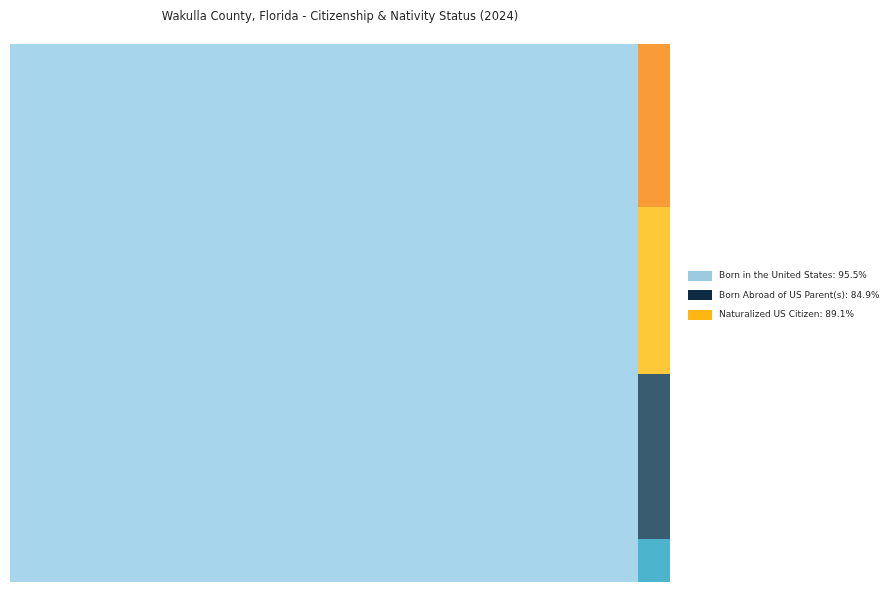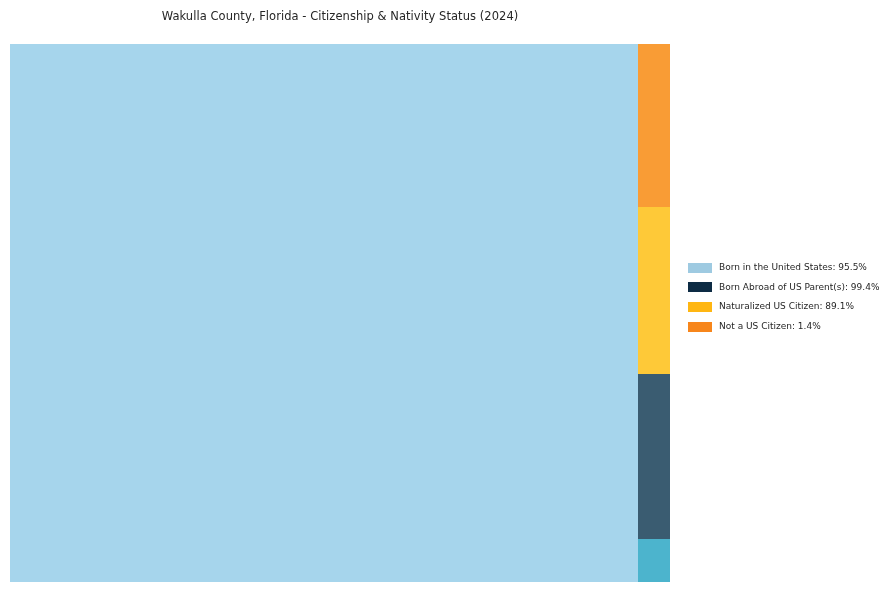--- a/index.html
+++ b/index.html
@@ -51,21 +51,21 @@
   #tile-born-us      { left: 0px;   top: 0px;   width: 628px; height: 538px; }
   #tile-not-citizen  { left: 628px; top: 0px;   width: 32px;  height: 163px; }
   #tile-naturalized  { left: 628px; top: 163px; width: 32px;  height: 167px; }
   #tile-abroad       { left: 628px; top: 330px; width: 32px;  height: 165px; }
   #tile-puerto-rico  { left: 628px; top: 495px; width: 32px;  height: 43px;  }
 
   
   #legend {
     position: absolute;
     left: 688px;
-    top: 258px;
+    top: 266px;
     width: 190px;
   }
   .legend-row {
     position: relative;
     height: 19.6px;
     display: flex;
     align-items: center;
   }
   .legend-swatch {
     width: 24px;
@@ -95,25 +95,21 @@
     <div class="tile" id="tile-puerto-rico" title="Born in Puerto Rico / Islands: 0.4%" style="background-color: rgb(76, 180, 205);"></div>
   </div>
 
   <div id="legend">
     <div class="legend-row">
       <span class="legend-swatch" style="background-color: rgb(158, 202, 225);"></span>
       <span class="legend-label">Born in the United States: 95.5%</span>
     </div>
     <div class="legend-row">
       <span class="legend-swatch" style="background-color: rgb(13, 43, 68);"></span>
-      <span class="legend-label">Born Abroad of US Parent(s): 99.4%</span>
+      <span class="legend-label">Born Abroad of US Parent(s): 84.9%</span>
     </div>
     <div class="legend-row">
       <span class="legend-swatch" style="background-color: rgb(255, 182, 18);"></span>
       <span class="legend-label">Naturalized US Citizen: 89.1%</span>
-    </div>
-    <div class="legend-row">
-      <span class="legend-swatch" style="background-color: rgb(247, 134, 27);"></span>
-      <span class="legend-label">Not a US Citizen: 1.4%</span>
     </div>
   </div>
 
 </div>
 
 </body></html>

